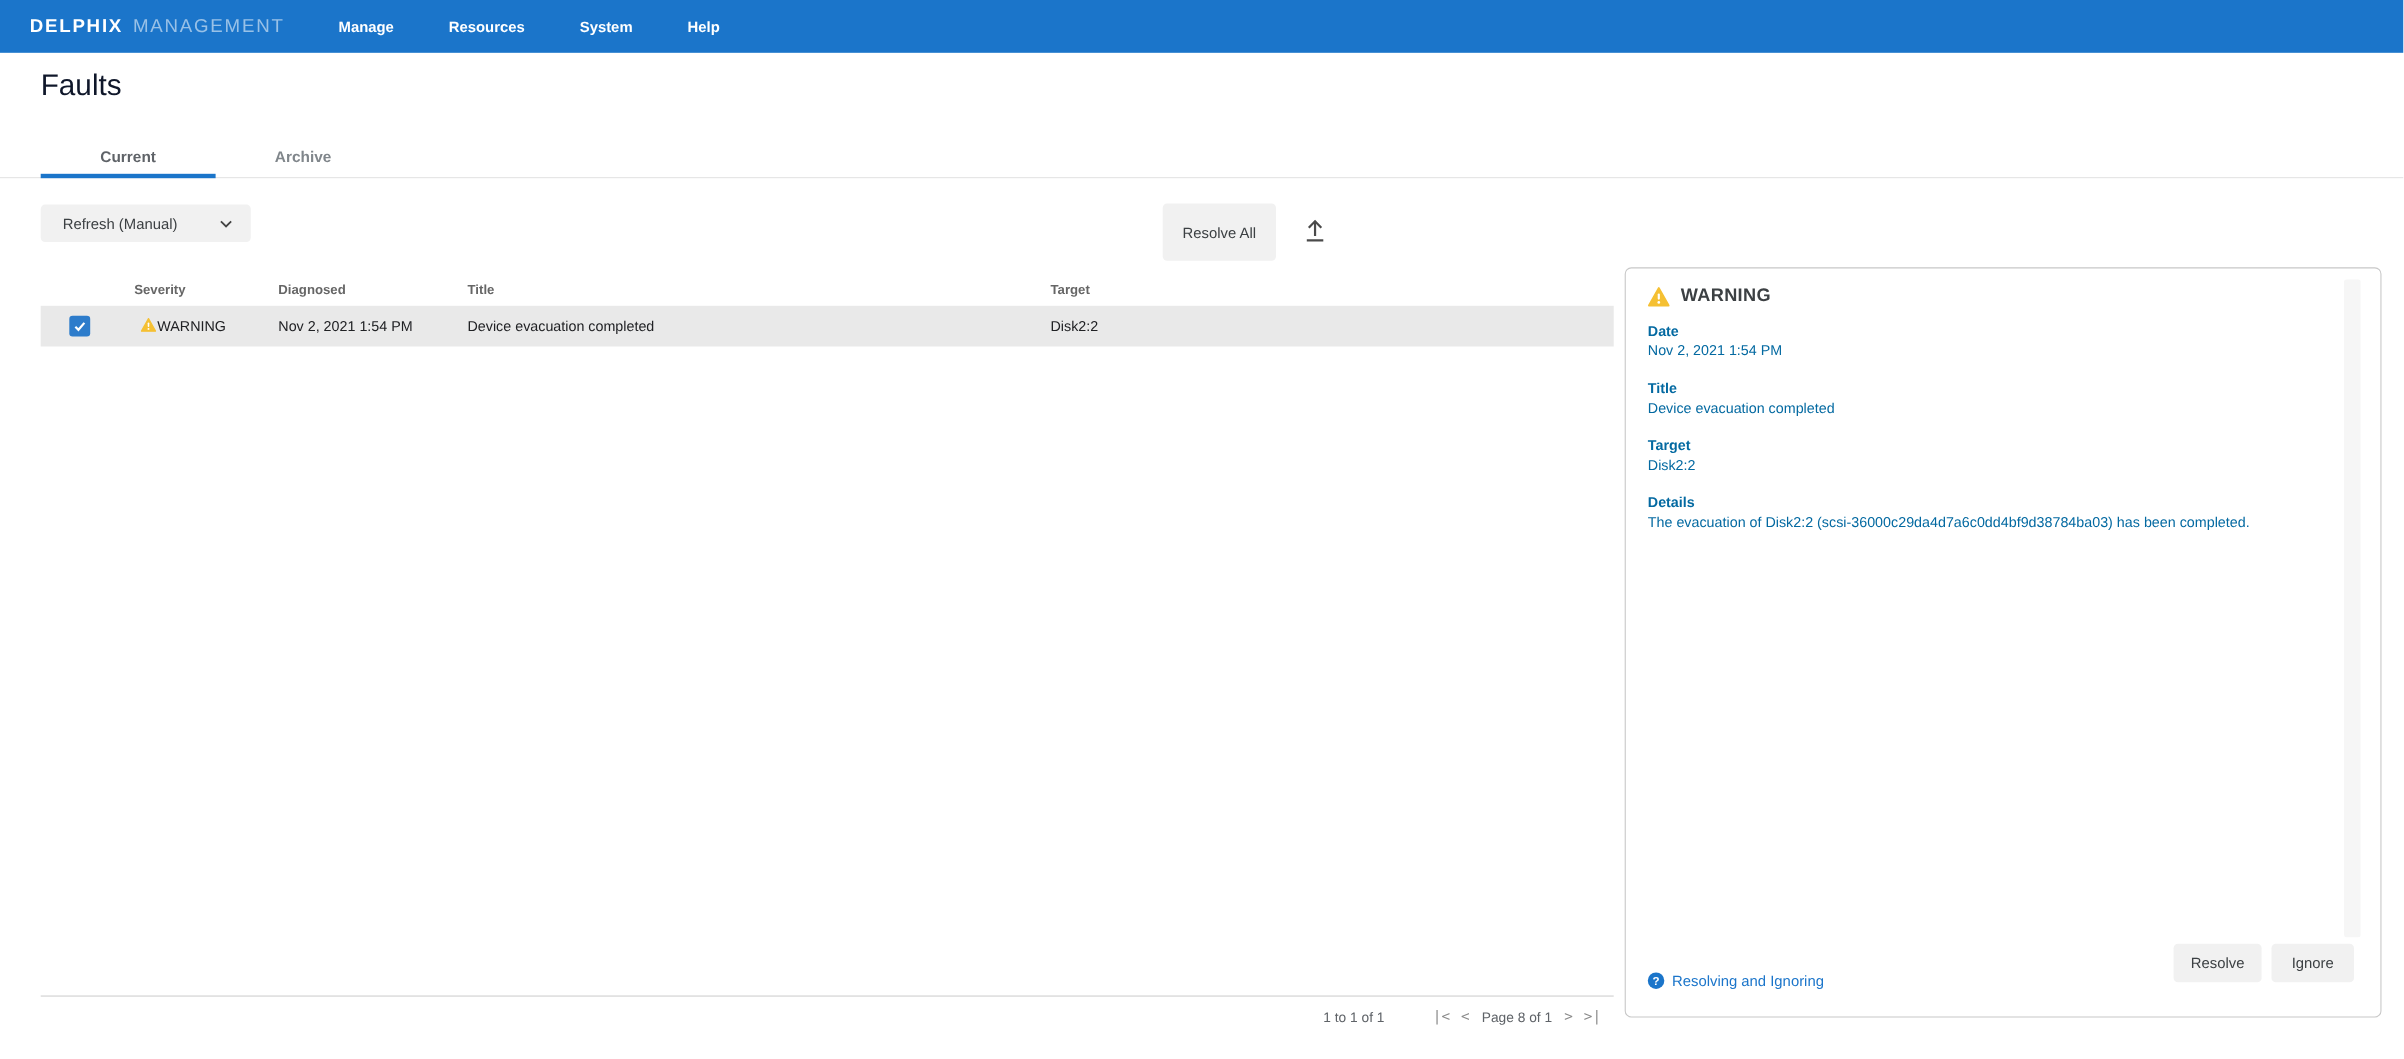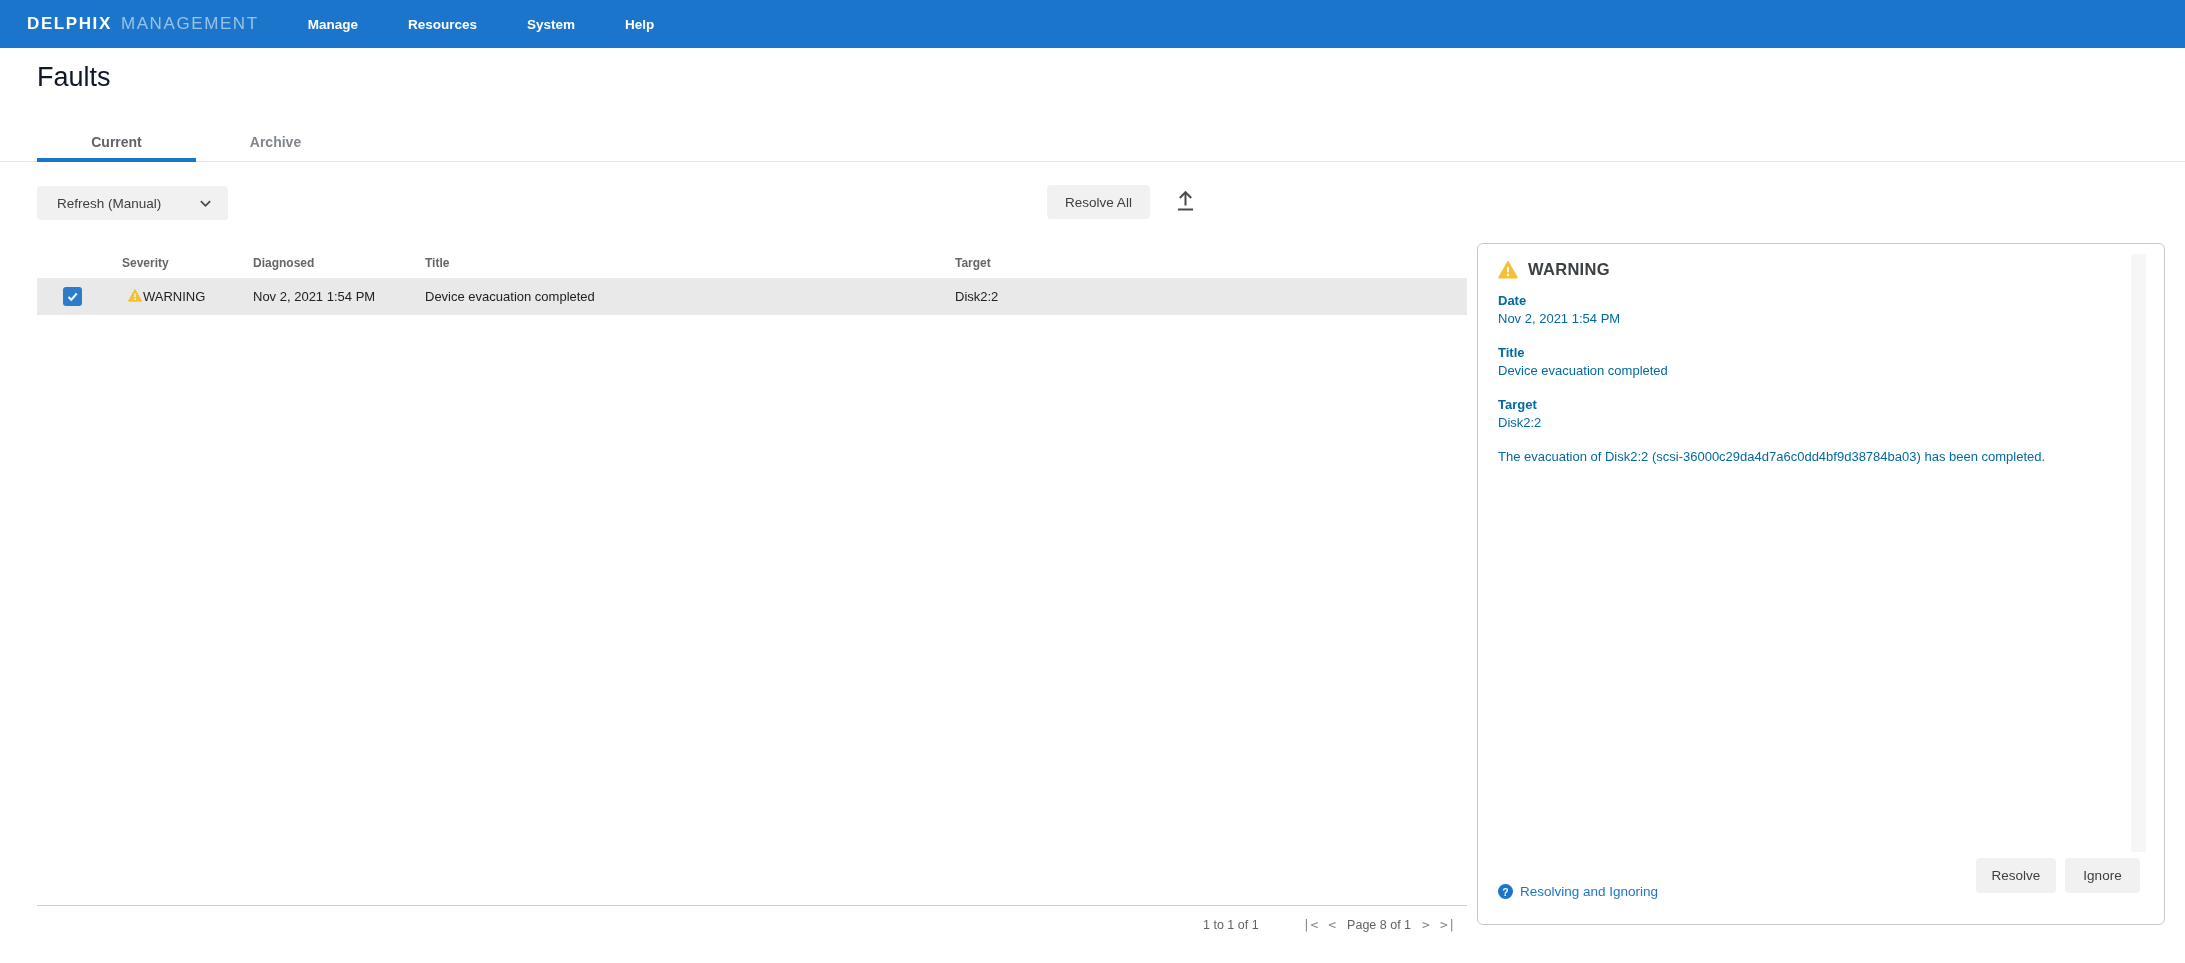--- a/index.html
+++ b/index.html
@@ -22,21 +22,21 @@
   .tab { position:absolute; top:0; width:159px; height:42px; text-align:center; font-size:14px; font-weight:bold; padding-top:14px; cursor:pointer; }
   .tab-current { left:37px; color:#5f6368; }
   .tab-archive { left:196px; color:#80868b; }
   .tab.active::after { content:""; position:absolute; left:0; bottom:0; width:100%; height:4px; background:#1b75ca; }
 
   
   .btn { background:#f1f1f1; border:none; border-radius:4px; color:#3c4043; font-size:13.5px; font-family:inherit; cursor:pointer; }
   .refresh-btn { position:absolute; left:37px; top:186px; width:191px; height:34px; text-align:left; padding:0 16px 0 20px; display:flex; align-items:center; justify-content:space-between; }
   .chevron-down { width:13px; height:13px; margin-left:12px; }
   .toolbar-right { position:absolute; top:185px; left:1047px; display:flex; align-items:center; }
-  .resolve-all-btn { width:103px; height:34px; }
+  .resolve-all-btn { width:103px; height:52px;margin-left:10px; }
   .filter-wrap { position:relative; margin-left:13px; }
   .filter-input { width:249px; height:34px; border:1px solid #c6c6c6; border-radius:4px; font-size:13.5px; padding:0 34px 0 12px; color:#333; font-family:inherit; }
   .filter-input::placeholder { color:#9aa0a6; }
   .filter-icon { position:absolute; right:10px; top:10px; cursor:pointer; }
   .export-btn { margin-left:23px; background:none; border:none; cursor:pointer; padding:2px; }
 
   
   .table-area { position:absolute; left:37px; top:250px; width:1430px; }
   .thead { position:relative; height:28px; font-size:12px; font-weight:bold; color:#666; }
   .th { position:absolute; top:6px; }
@@ -164,20 +164,21 @@
     </div>
     <div class="panel-field">
       <div class="flabel">Title</div>
       <div class="fvalue">Device evacuation completed</div>
     </div>
     <div class="panel-field">
       <div class="flabel">Target</div>
       <div class="fvalue">Disk2:2</div>
     </div>
     <div class="panel-field">
+      <div class="flabel">Details</div>
       <div class="fvalue">The evacuation of Disk2:2 (scsi-36000c29da4d7a6c0dd4bf9d38784ba03) has been completed.</div>
     </div>
 
     <div class="panel-scroll-track"></div>
 
     <div class="panel-footer-link">
       <span class="q-icon">?</span>
       <span>Resolving and Ignoring</span>
     </div>
     <div class="panel-buttons">

